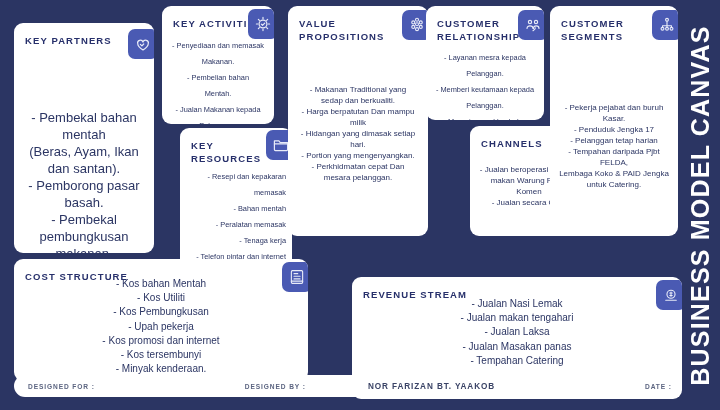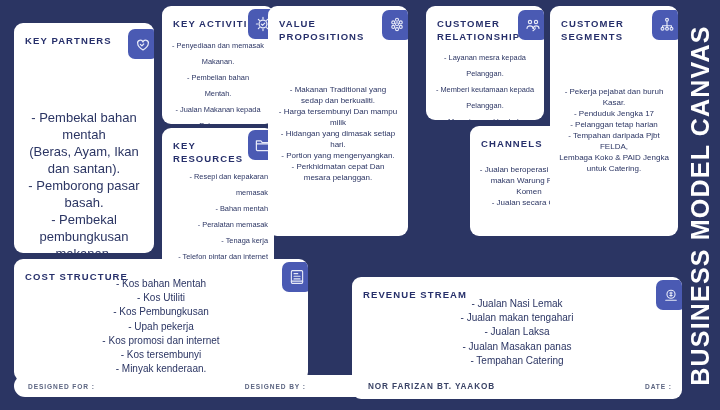--- a/index.html
+++ b/index.html
@@ -133,54 +133,54 @@
     <div class="body-text small" style="top:32px;">- Penyediaan dan memasak
 Makanan.
 - Pembelian bahan
 Mentah.
 - Jualan Makanan kepada
 Pelanggan.
 - Promosi dan pemasaran
 secara online.</div>
   </div>
 
-  <div class="card" style="left:162px; top:128px; width:112px; height:140px;">
+  <div class="card" style="left:180px; top:128px; width:112px; height:140px;">
     <div class="card-head" style="white-space:pre-line;">KEY
 RESOURCES</div>
     <div class="icon-badge" style="right:-4px; top:2px;">
       <svg width="18" height="18" viewBox="0 0 24 24" fill="none" stroke="#e8ebf8" stroke-width="1.6" stroke-linecap="round" stroke-linejoin="round">
         <path d="M3.2 6.6h6l1.8 2.2h9.8v9.2a1.4 1.4 0 0 1-1.4 1.4H4.6a1.4 1.4 0 0 1-1.4-1.4z"></path>
         <path d="M3.2 10.6h18.6"></path>
       </svg>
     </div>
     <div class="body-text small" style="top:41px;text-align:right;">- Resepi dan kepakaran
 memasak
 - Bahan mentah
 - Peralatan memasak
 - Tenaga kerja
 - Telefon pintar dan internet</div>
   </div>
 
-  <div class="card" style="left:268px; top:6px; width:140px; height:230px;">
+  <div class="card" style="left:288px; top:6px; width:140px; height:230px;">
     <div class="card-head" style="white-space:pre-line;">VALUE
 PROPOSITIONS</div>
     <div class="icon-badge" style="right:-4px; top:4px;">
       <svg width="18" height="18" viewBox="0 0 24 24" fill="none" stroke="#e8ebf8" stroke-width="1.5" stroke-linecap="round" stroke-linejoin="round">
         <circle cx="12" cy="5" r="2"></circle>
           <circle cx="7" cy="8.5" r="2"></circle>
           <circle cx="17" cy="8.5" r="2"></circle>
         <circle cx="12" cy="11" r="2"></circle>
           <circle cx="7" cy="14.5" r="2"></circle>
           <circle cx="17" cy="14.5" r="2"></circle>
         <circle cx="12" cy="17.5" r="2"></circle>
       </svg>
     </div>
     <div class="body-text mid" style="top:78px;">- Makanan Traditional yang
 sedap dan berkualiti.
-- Harga tersembunyi Dan mampu
+- Harga berpatutan Dan mampu
 milik
 - Hidangan yang dimasak setiap
 hari.
 - Portion yang mengenyangkan.
 - Perkhidmatan cepat Dan
 mesara pelanggan.</div>
   </div>
 
   <div class="card" style="left:426px; top:6px; width:118px; height:114px;">
     <div class="card-head" style="white-space:pre-line;">CUSTOMER
@@ -224,21 +224,21 @@
 SEGMENTS</div>
     <div class="icon-badge" style="right:-4px; top:4px;">
       <svg width="18" height="18" viewBox="0 0 24 24" fill="none" stroke="#e8ebf8" stroke-width="1.5" stroke-linecap="round" stroke-linejoin="round">
         <circle cx="12" cy="5" r="1.9"></circle>
         <circle cx="6" cy="17" r="1.9"></circle>
           <circle cx="12" cy="17" r="1.9"></circle>
           <circle cx="18" cy="17" r="1.9"></circle>
         <path d="M12 7v3M6 15v-2h12v2M12 10v5"></path>
       </svg>
     </div>
-    <div class="body-text mid" style="top:80px;">- Pekerja pejabat dan buruh
+    <div class="body-text mid" style="top:96px;">- Pekerja pejabat dan buruh
 Kasar.
 - Penduduk Jengka 17
 - Pelanggan tetap harian
 - Tempahan daripada Pjbt FELDA,
 Lembaga Koko &amp; PAID Jengka
 untuk Catering.</div>
   </div>
 
   <div class="card" style="left:14px; top:259px; width:294px; height:122px;text-decoration:underline;">
     <div class="card-head">COST STRUCTURE</div>

